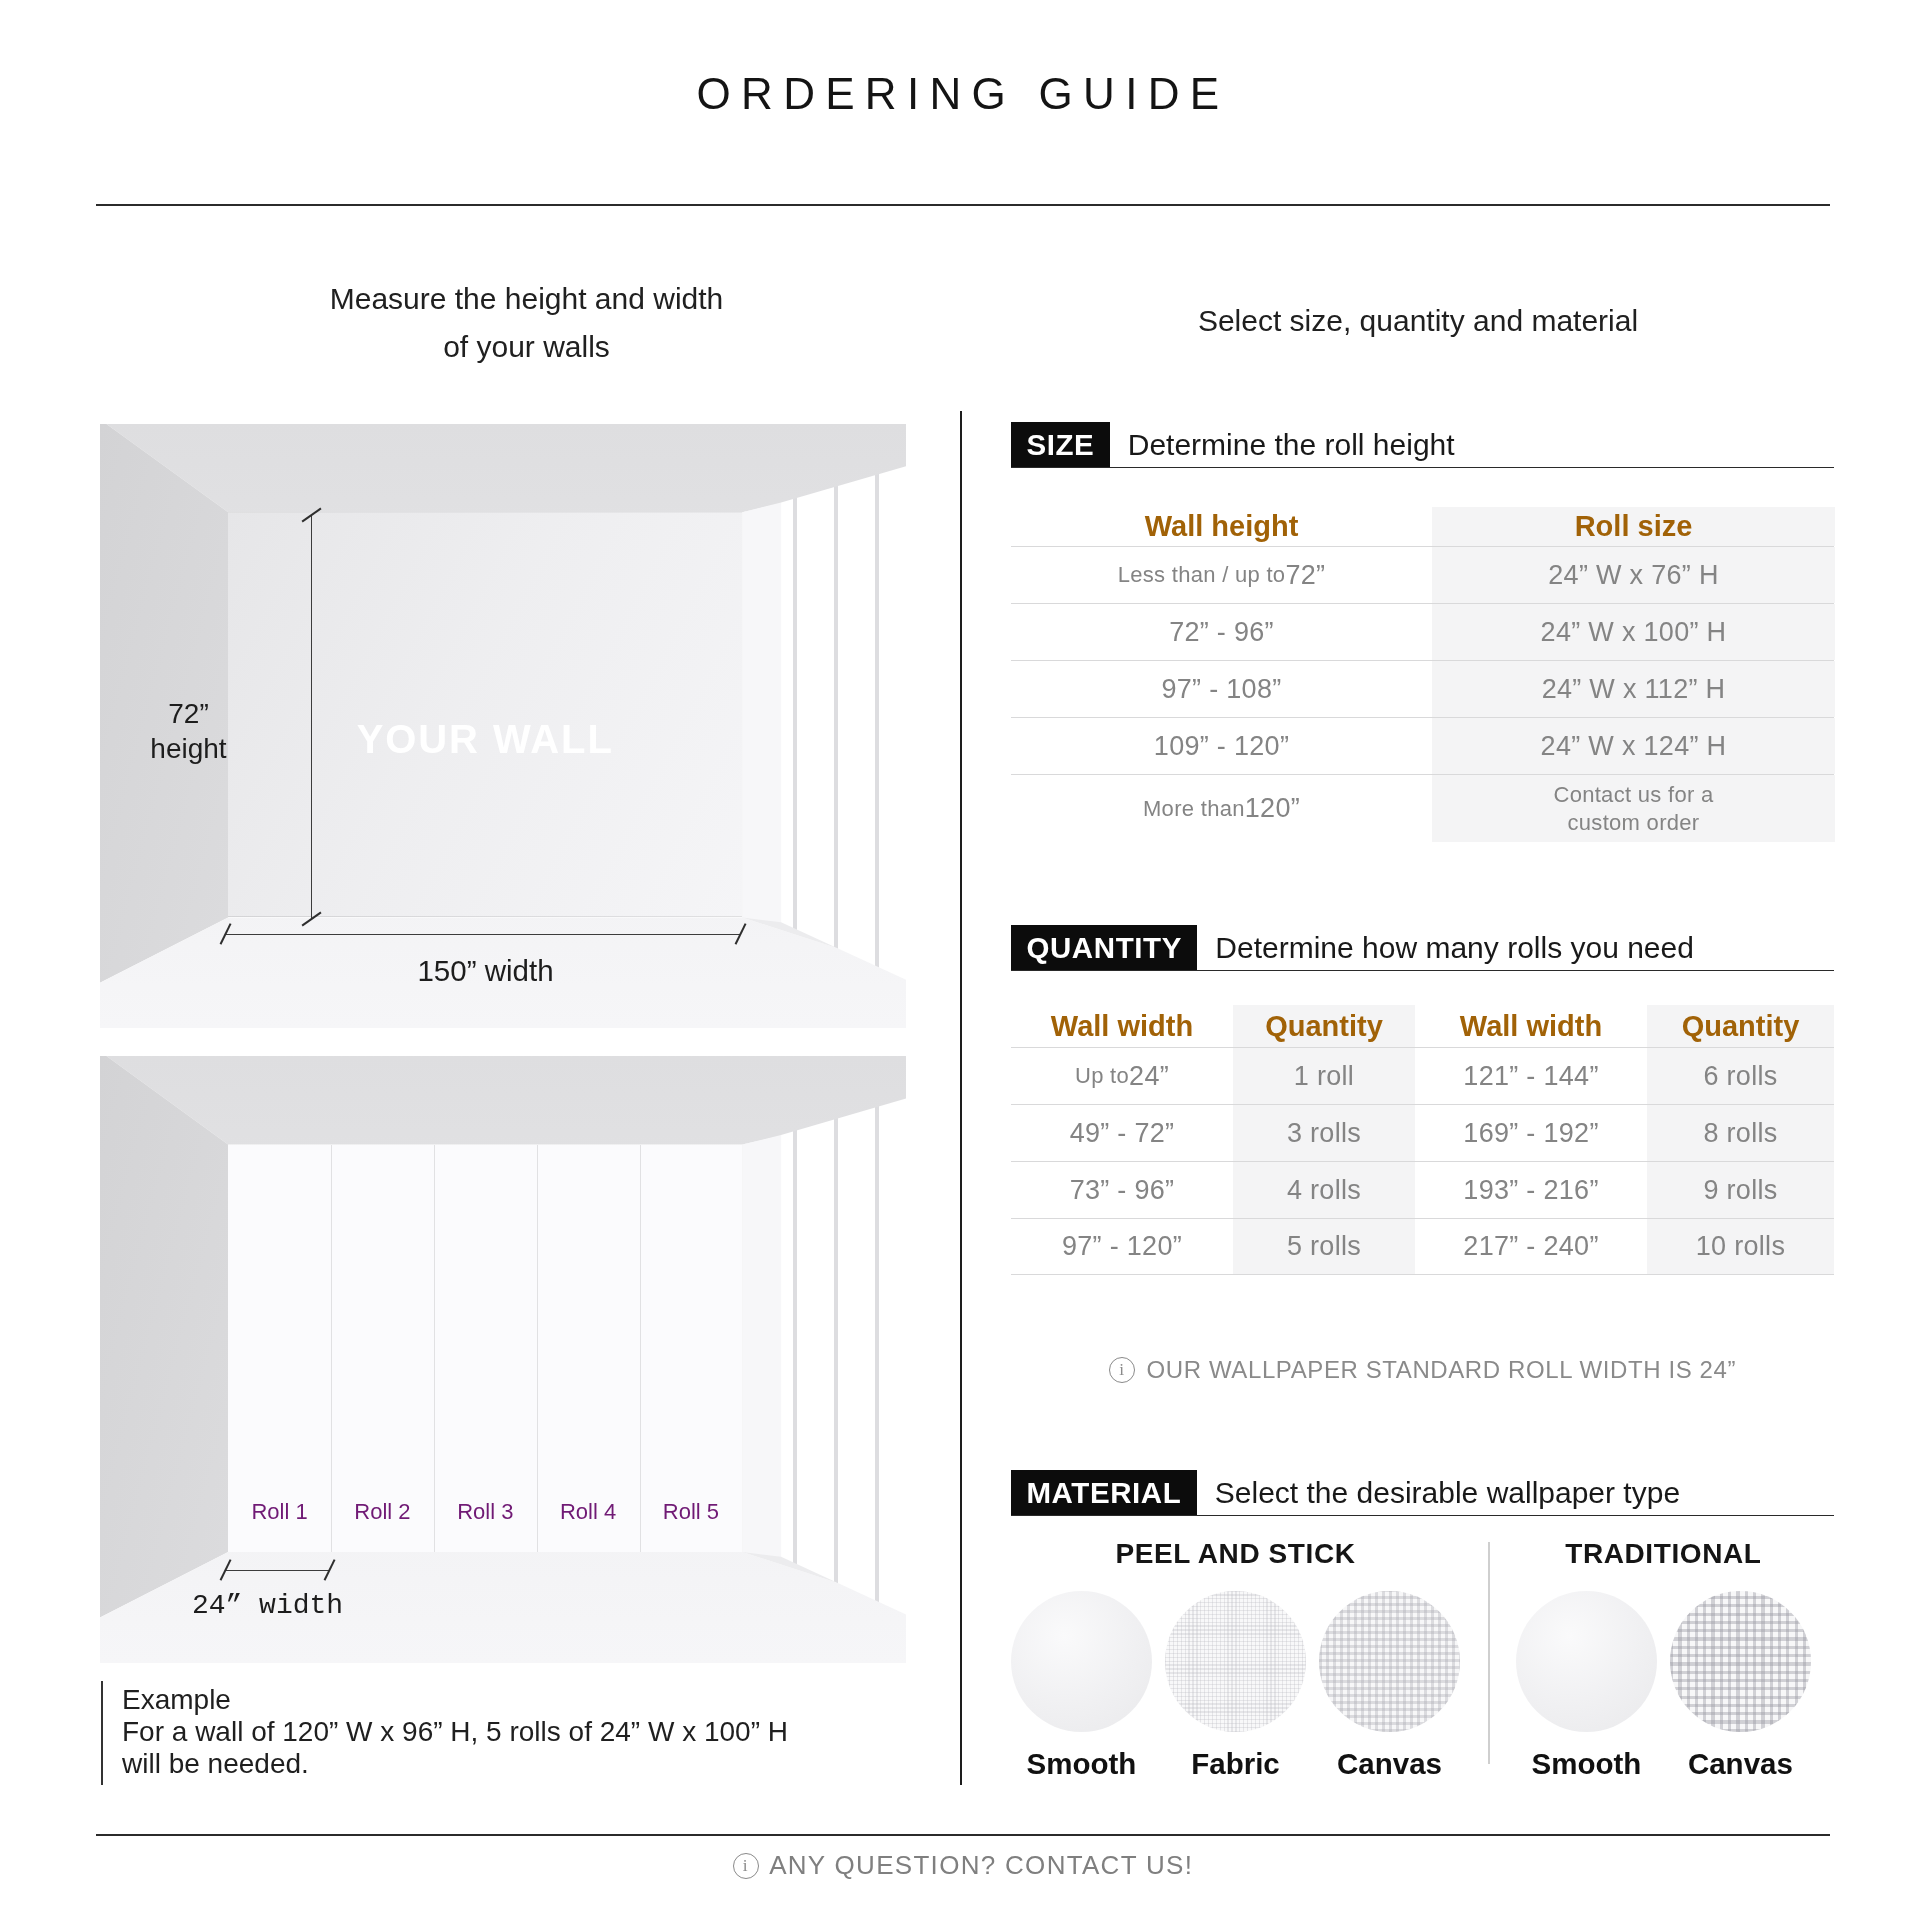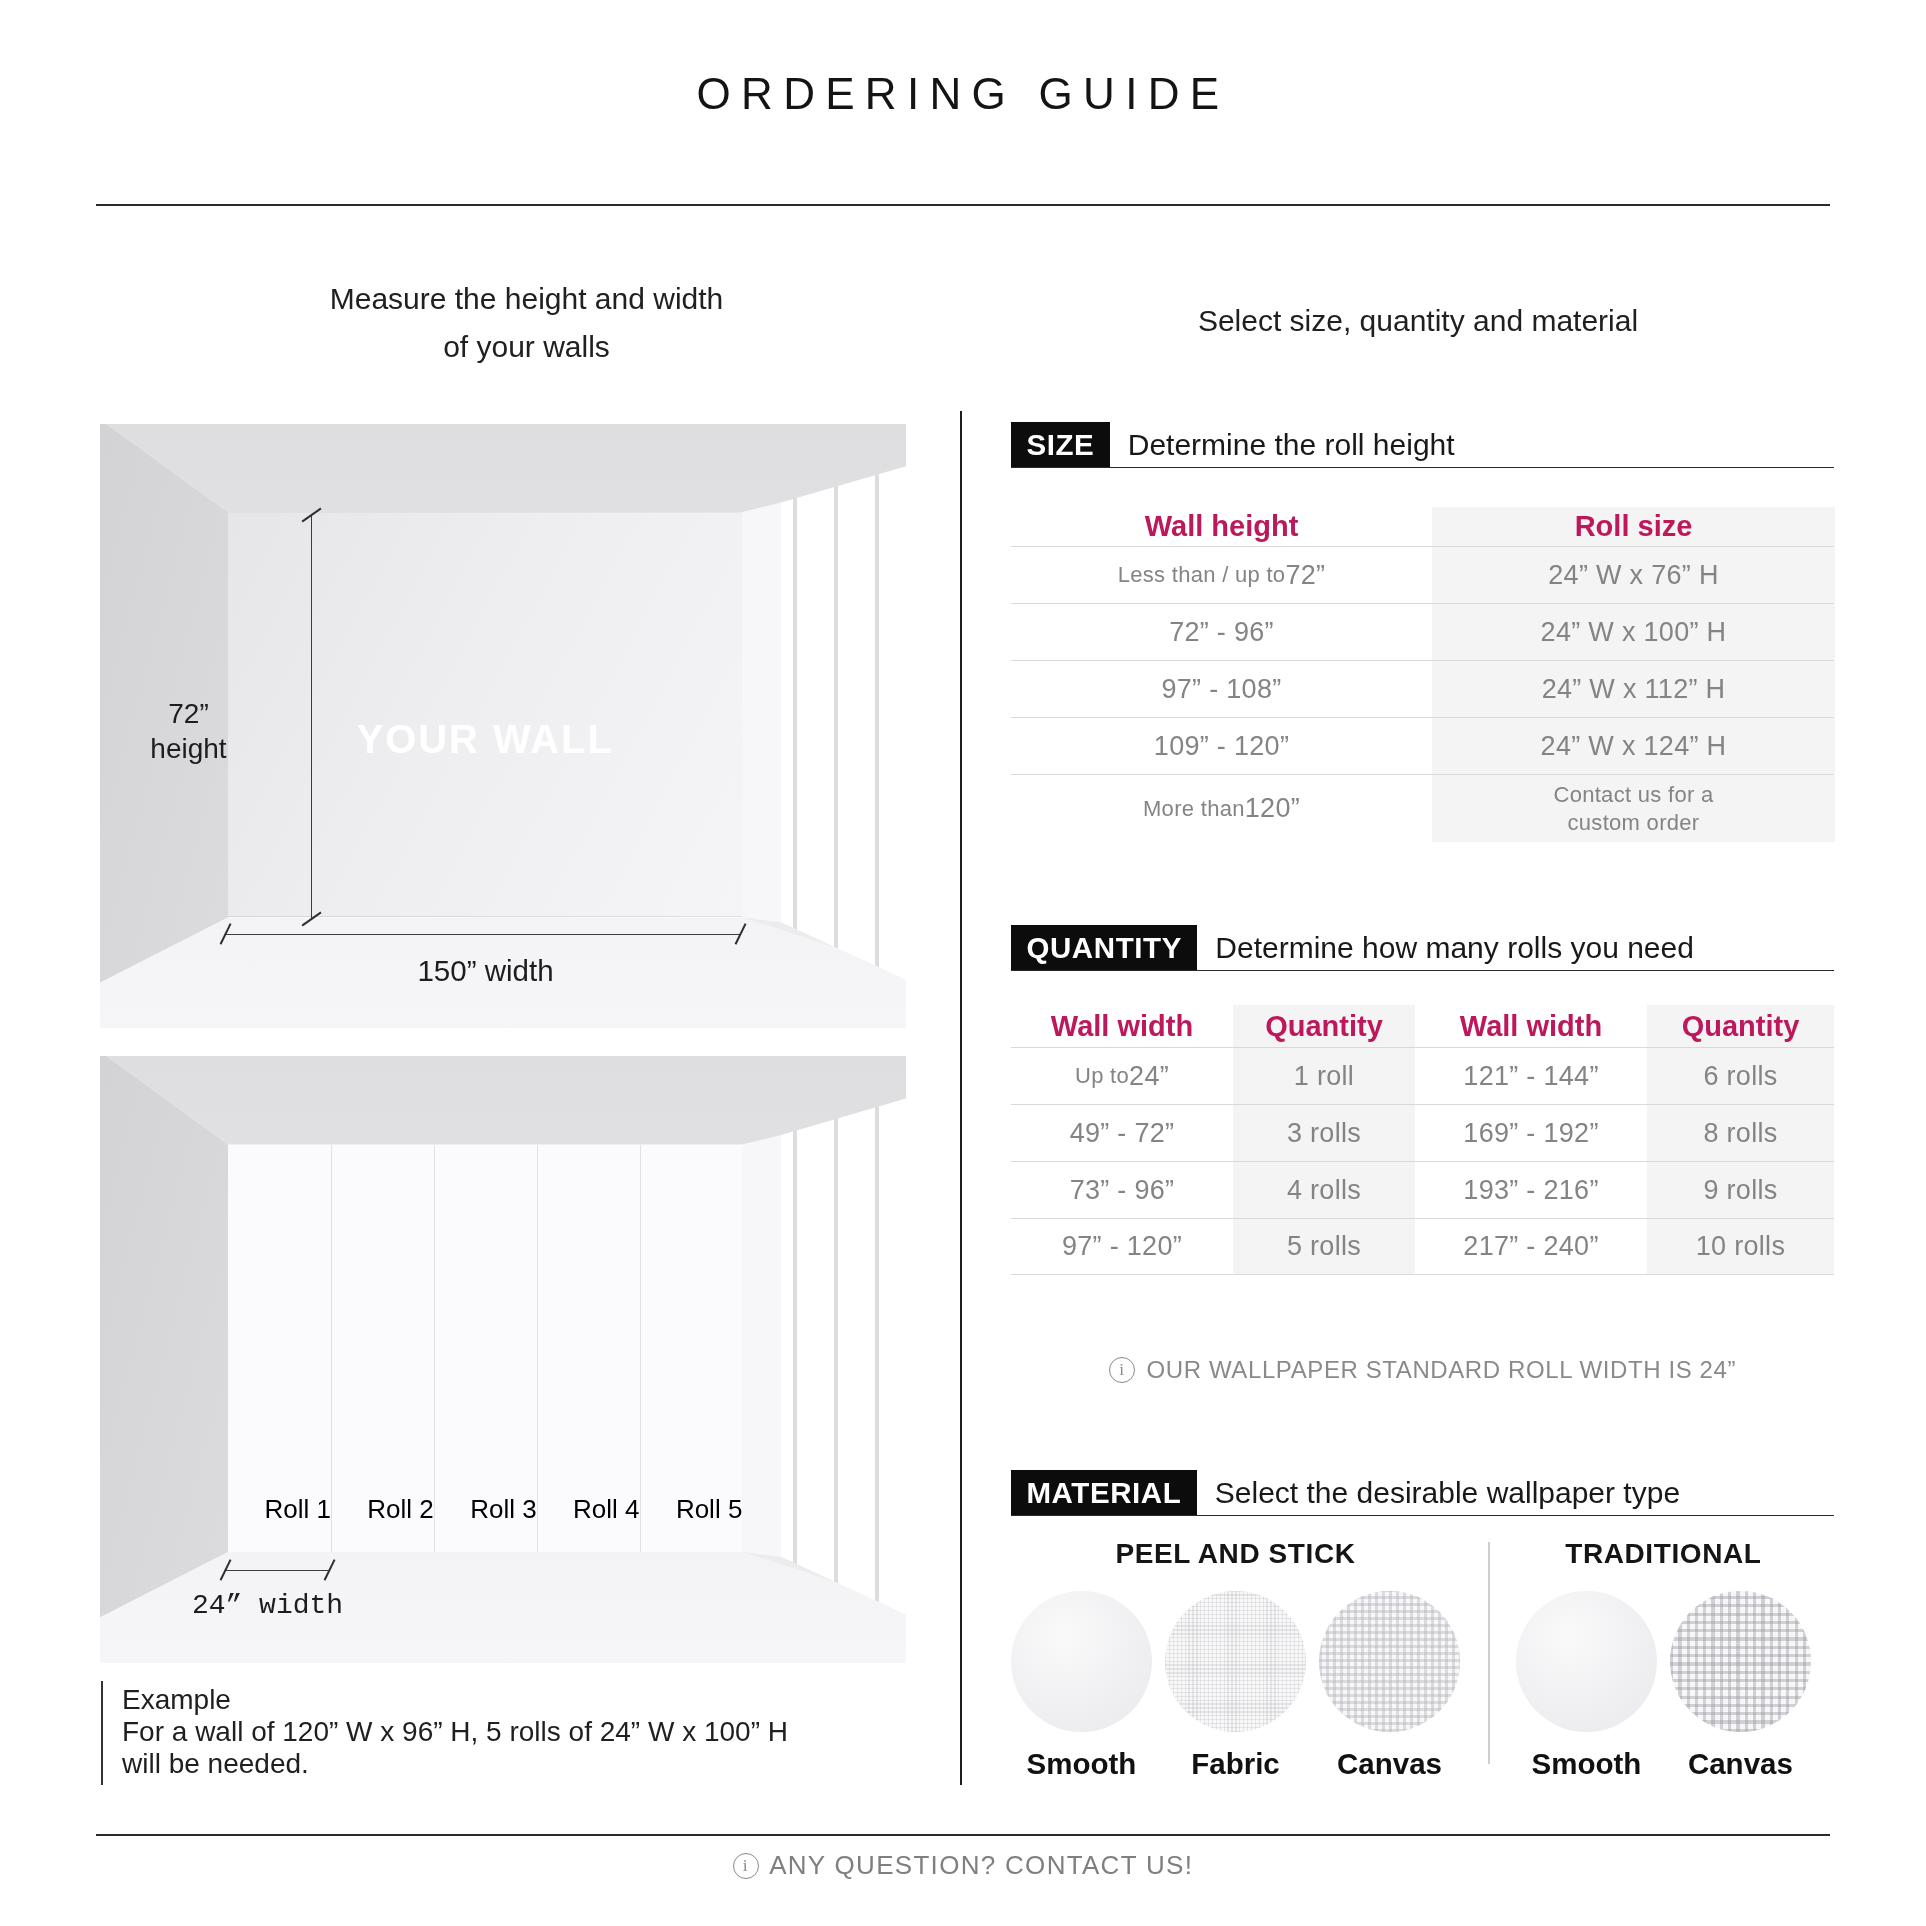--- a/index.html
+++ b/index.html
@@ -46,38 +46,38 @@
   .dim-h .tick{top:-0.6px;transform:rotate(-64deg);}
   .dim-h .tick.t1{left:-11.6px;} .dim-h .tick.t2{right:-11.6px;}
   .dim-label{position:absolute;color:#1d1d1d;text-align:center;}
   .lbl-height{left:18px;top:272px;width:141px;font-size:28px;line-height:35px;}
   .lbl-width{left:257px;top:530px;width:257px;font-size:29.5px;}
   
   .panels{position:absolute;left:15.9%;top:14.6%;width:63.8%;height:67.1%;background:#fbfbfd;}
   .p-sep{position:absolute;top:0;width:1.3px;height:100%;background:#e1e1e3;}
   .roll-row{position:absolute;left:15.9%;top:14.6%;width:63.8%;height:67.1%;
             display:flex;align-items:flex-end;}
-  .roll-row span{flex:1;text-align:right;padding-bottom:27px;font-size:26px;color:#000000;}
+  .roll-row span{flex:1;text-align:center;padding-bottom:27px;font-size:22px;color:#701a75;}
   .dim-h.small{top:514px;width:103px;}
   .lbl-width.small{left:65px;top:534px;width:205px;font-size:28px;font-family:Liberation Mono, monospace;}
 
   
   .example{position:absolute;left:101px;top:1681px;width:835px;border-left:2.6px solid #333;
            padding:2.6px 0 5.1px 19px;font-size:28px;line-height:32px;color:#1f1f1f;}
 
   
   .sec-header{position:absolute;left:1011px;width:823px;height:46px;border-bottom:1.9px solid #2a2a2a;
               display:flex;align-items:stretch;}
   .badge{background:#0c0c0c;color:#fff;font-size:29.5px;font-weight:600;letter-spacing:0.6px;
          display:flex;align-items:center;padding:0 15.4px;}
   .sec-sub{font-size:30px;color:#191919;display:flex;align-items:center;margin-left:18px;white-space:nowrap;}
 
   .trow{display:grid;} .trow>div{display:flex;align-items:center;justify-content:center;text-align:center;}
   .gray{background:var(--stripe);}
-  .thead{font-size:29px;font-weight:700;color:#be185d;}
+  .thead{font-size:29px;font-weight:700;color:#a16207;}
   .tbody-cell{font-size:27px;color:#848484;letter-spacing:0.3px;}
   .tbody-cell .sm{font-size:22px;}
   .sep-top{border-top:0.6px solid #d9d9da;}
 
   .size-table{position:absolute;left:1011px;top:507px;width:823px;}
   .size-table .trow{grid-template-columns:421px 403px;}
   .size-table .hrow{height:39px;} .size-table .drow{height:57px;} .size-table .drow.last{height:68px;}
   .two-line{font-size:22px !important;line-height:28px;}
 
   .qty-table{position:absolute;left:1011px;top:1005px;width:823px;}

